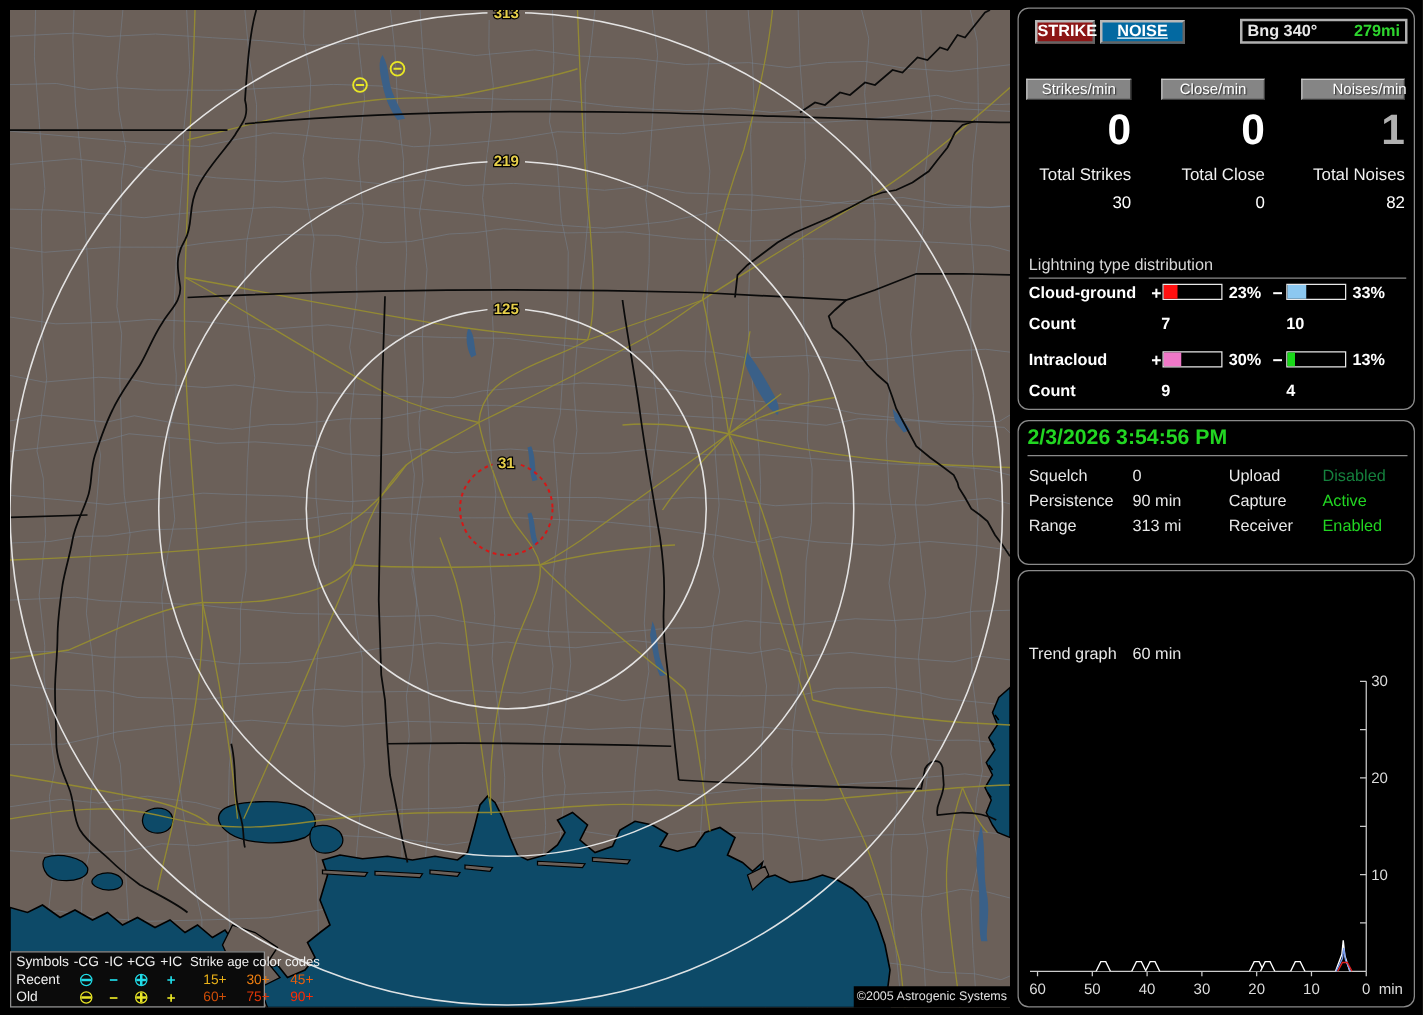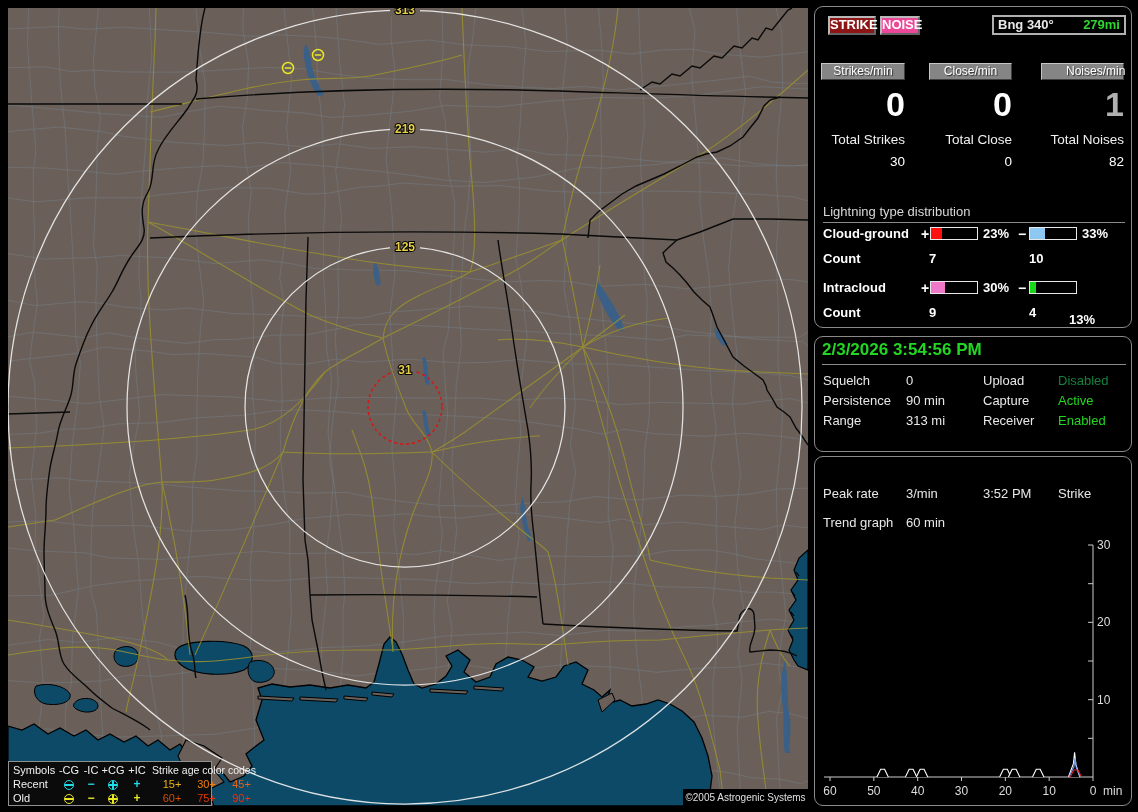--- a/index.html
+++ b/index.html
@@ -24,21 +24,21 @@
   
   .panel{position:absolute;left:814px;width:318px;background:#000;border:1px solid #8a8a8a;
          border-radius:9px;box-sizing:border-box;}
   #panel1{top:6px;height:322px;}
   #panel2{top:336px;height:116px;}
   #panel3{top:456px;height:350px;}
   .abs{position:absolute;}
   .btn{box-sizing:border-box;border:2px outset #b8b8b8;color:#fff;font-weight:bold;
        font-size:13px;text-align:center;line-height:14px;cursor:default;}
   #strike-btn{left:13px;top:9px;width:48px;height:19px;background:#8c1616;}
-  #noise-btn{left:65px;top:9px;width:40px;height:19px;background:#ec4899;}
+  #noise-btn{left:65px;top:9px;width:68px;height:19px;background:#0369a1;text-decoration:underline;}
   #bng-box{left:177px;top:8px;width:134px;height:20px;background:#000;border:2px solid #b0b0b0;
            box-sizing:border-box;font-weight:bold;font-size:13px;line-height:16px;padding:0 4px;
            display:flex;justify-content:space-between;}
   #bng-box .rng{color:#2ed52e;}
   .rate-btn{box-sizing:border-box;height:17px;background:#858585;border:1px solid;
             border-color:#c6c6c6 #3f3f3f #3f3f3f #c6c6c6;color:#fff;font-size:12px;
             text-align:center;line-height:14px;text-shadow:1px 1px 1px rgba(0,0,0,.65);}
   .col1{left:6px;width:84px;} .col2{left:114px;width:83px;} .col3{left:226px;width:83px;}
   .big-num{top:79px;font-size:34px;font-weight:bold;text-align:right;color:#fff;line-height:36px;}
   .big-num.gray{color:#b0b0b0;}
@@ -232,21 +232,21 @@
       <span class="lab">Intracloud</span>
       <span class="sgn" style="left:106px;">+</span>
       <span class="bar" style="left:115px;">
           <span class="fill" style="display: block; width: 30%; height: 100%; background: rgb(240, 120, 200);"></span>
         </span>
       <span class="lab" style="left:168px;">30%</span>
       <span class="sgn" style="left:203px;">−</span>
       <span class="bar" style="left:214px;">
           <span class="fill" style="display: block; width: 13%; height: 100%; background: rgb(24, 216, 24);"></span>
         </span>
-      <span class="lab" style="left:254px;margin-top:32px;">13%</span>
+      <span class="lab" style="left:267px;">13%</span>
     </div>
     <div class="cnt-row" style="top:298px;">
       <span class="abs" style="left:8px;">Count</span>
       <span class="abs" style="left:114px;">9</span>
       <span class="abs" style="left:214px;">4</span>
     </div>
   </div>
 
   <div id="panel2" class="panel">
     <div id="clock" class="abs">2/3/2026 3:54:56 PM</div>
@@ -301,24 +301,18 @@
         <path d="M61.91810000000001,320 L65.64364999999998,312.267 L69.58835000000002,312.267 L73.31389999999999,320" fill="#000" stroke="#ffffff" stroke-width="1.1"></path>
         <path d="M90.4076,320 L94.13315,312.267 L98.07785000000001,312.267 L101.80339999999998,320" fill="#000" stroke="#ffffff" stroke-width="1.1"></path>
         <path d="M101.36510000000001,320 L105.09064999999998,312.267 L109.03535000000002,312.267 L112.76089999999999,320" fill="#000" stroke="#ffffff" stroke-width="1.1"></path>
         <path d="M184.6421,320 L188.36765,312.267 L192.31234999999998,312.267 L196.0379,320" fill="#000" stroke="#ffffff" stroke-width="1.1"></path>
         <path d="M193.4081,320 L197.13365,312.267 L201.07835,312.267 L204.8039,320" fill="#000" stroke="#ffffff" stroke-width="1.1"></path>
         <path d="M217.5146,320 L221.24015,312.267 L225.18484999999998,312.267 L228.9104,320" fill="#000" stroke="#ffffff" stroke-width="1.1"></path>
         <path d="M253.4552,320 L258.49565,306.38992 L259.5914,295.2544 L260.9063,307.6272 L264.851,320" fill="#000" stroke="#ffffff" stroke-width="1.1"></path>
         <path d="M253.8935,320 L258.93395,309.79244 L260.0297,301.4408 L261.3446,310.7204 L265.2893,320" fill="none" stroke="#7a9cf0" stroke-width="1.1"></path>
         <path d="M255.20839999999998,320 L258.93395,313.0403 L262.87865,313.0403 L266.6042,320" fill="none" stroke="#e02020" stroke-width="1.1"></path>
       </svg>
-    <div class="inforow" style="top:29px;">
-      <span class="f1">Peak rate</span>
-      <span class="f2">3/min</span>
-      <span class="f3">3:52 PM</span>
-      <span class="f4">Strike</span>
-    </div>
     <div class="inforow" style="top:58px;">
       <span class="f1">Trend graph</span>
       <span class="f2">60 min</span>
     </div>
   </div>
 </div>
 
 </body></html>

